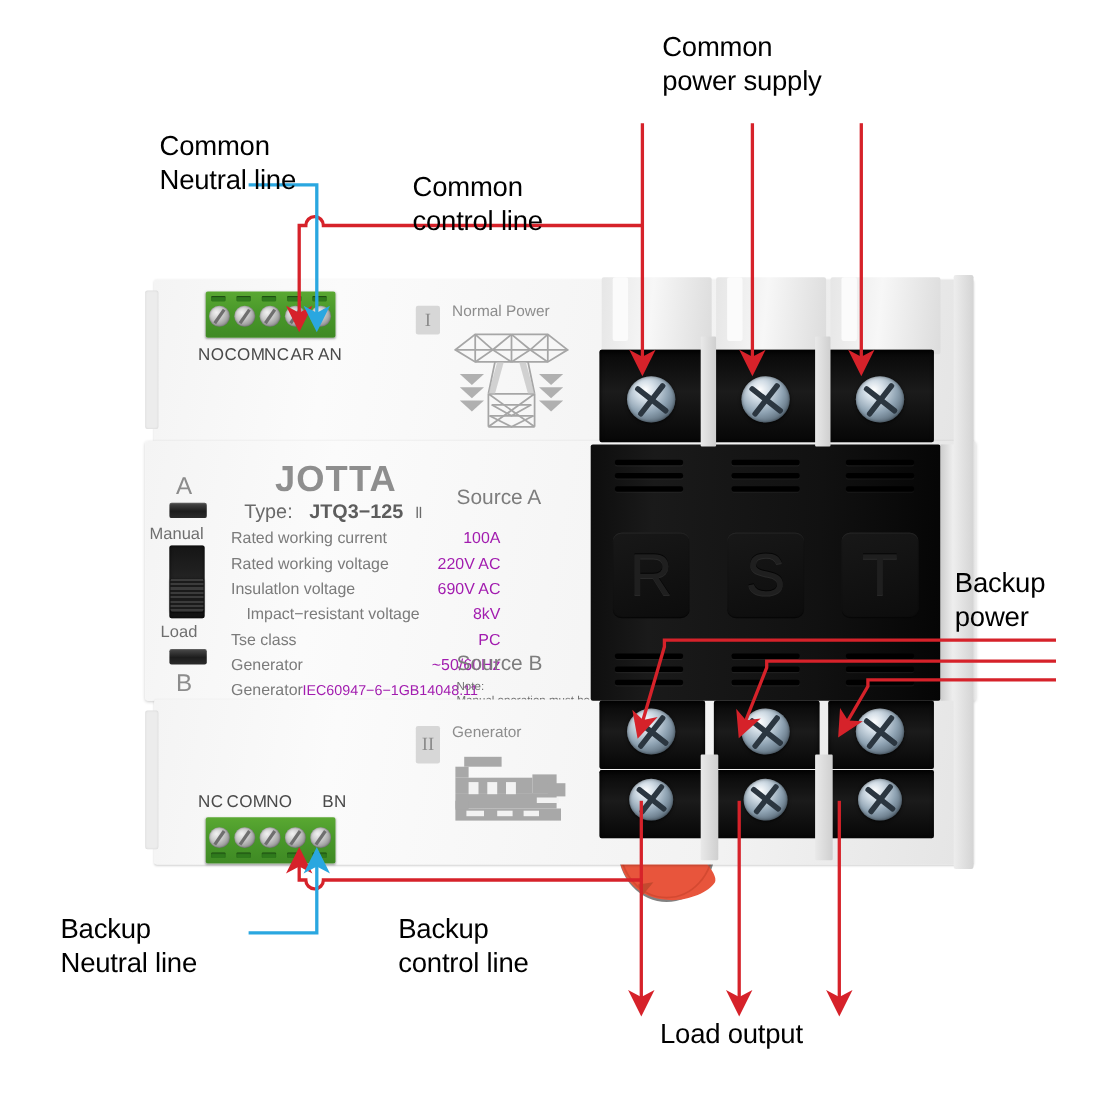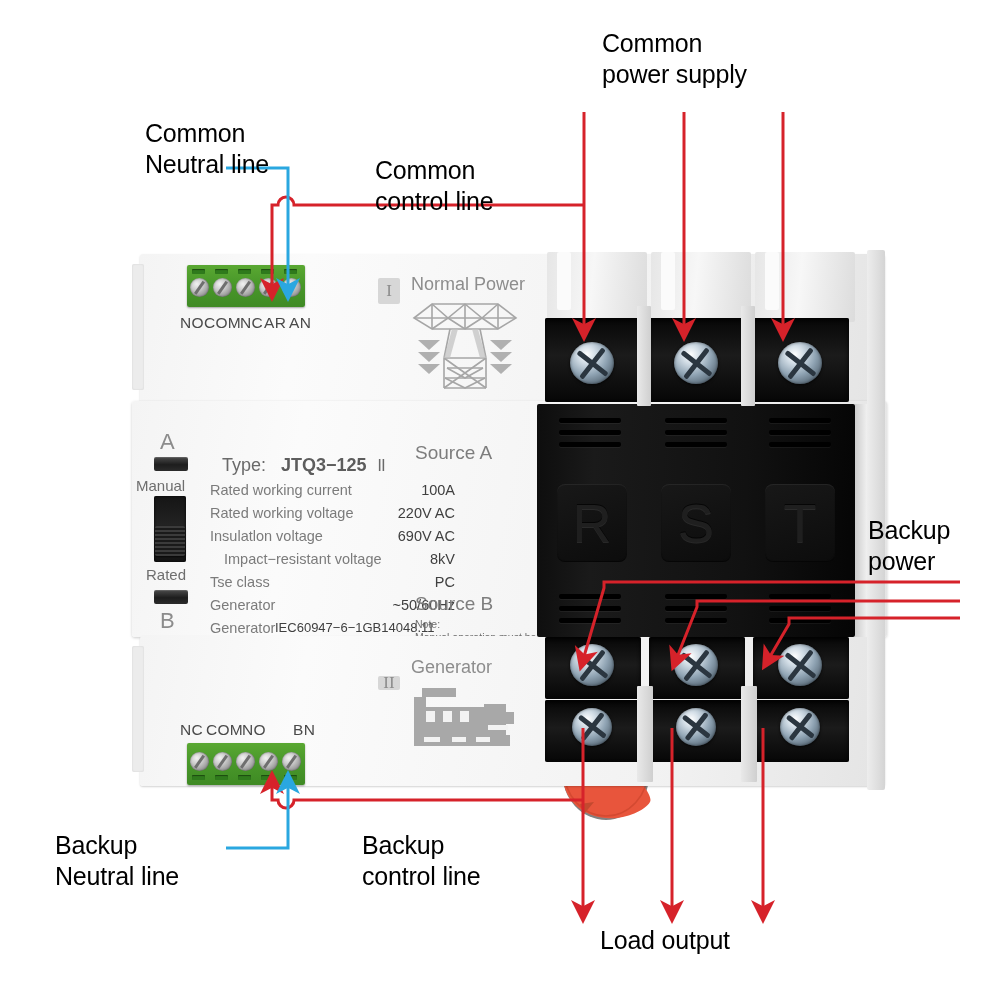--- a/index.html
+++ b/index.html
@@ -88,40 +88,40 @@
     font-family:"Liberation Sans", sans-serif; white-space:nowrap;
   }
 
   
   .badge-box {
     position:absolute; background:#d7d7d7; color:#8c8c8c;
     font-size:17px; display:flex; align-items:center; justify-content:center;
     font-family:"Liberation Serif", serif; border-radius:2px;
   }
   .silk {
-    position:absolute; color:#8d8d8d; font-size:18px; white-space:nowrap;
+    position:absolute; color:#8d8d8d; font-size:14px; white-space:nowrap;
     font-family:"Liberation Sans", sans-serif;
   }
 
   
   .brand {
     position:absolute; color:#8e8e8e; font-size:33px; font-weight:bold;
     letter-spacing:1px; font-family:"Liberation Sans", sans-serif;
   }
   .spec-type {
     position:absolute; color:#6a6a6a; font-size:18px; white-space:nowrap;
     font-family:"Liberation Sans", sans-serif;
   }
   .spec-type b { font-weight:bold; color:#5d5d5d; }
   .spec-row {
     position:absolute; color:#7b7b7b; font-size:14.5px; white-space:nowrap;
     font-family:"Liberation Sans", sans-serif;
   }
   .spec-val {
-    position:absolute; color:#404040; font-size:14.5px; white-space:nowrap;
+    position:absolute; color:#a21caf; font-size:14.5px; white-space:nowrap;
     font-family:"Liberation Sans", sans-serif; text-align:right;
   }
   .src-label {
     position:absolute; color:#7d7d7d; font-size:19px; white-space:nowrap;
     font-family:"Liberation Sans", sans-serif;
   }
   .note {
     position:absolute; color:#6f6f6f; font-size:10.5px; line-height:1.25;
     white-space:pre-line; font-family:"Liberation Sans", sans-serif;
   }
@@ -250,25 +250,26 @@
           <path d="M80 68 L102 68 L91 78 Z"></path>
       </g>
       <g fill="#c4c4c4" opacity="0.75">
         <path d="M42 33 L48 33 L40 62 L34 62 Z"></path>
         <path d="M62 33 L68 33 L76 62 L70 62 Z"></path>
       </g>
     </svg>
 
     <div class="white-body" id="mid-module"></div>
 
+    <div class="brand" style="left:118px; top:170px;">JOTTA</div>
 
     <div class="spec-type" style="left:90px; top:209px;">
       <span>Type:</span>
       <b style="margin-left:10px;">JTQ3−125</b>
-      <span style="margin-left:6px;font-size:17px;">ll</span>
+      <span style="margin-left:6px;font-size:14px;">ll</span>
     </div>
 
     <div class="spec-row" style="left:78px;  top:236px;">Rated working current</div>
     <div class="spec-val" style="left:218px; top:236px; width:105px;">100A</div>
     <div class="spec-row" style="left:78px;  top:259px;">Rated working voltage</div>
     <div class="spec-val" style="left:208px; top:259px; width:115px;">220V AC</div>
     <div class="spec-row" style="left:78px;  top:282px;">Insulatlon voltage</div>
     <div class="spec-val" style="left:208px; top:282px; width:115px;">690V AC</div>
     <div class="spec-row" style="left:92px;  top:305px;">Impact−resistant voltage</div>
     <div class="spec-val" style="left:218px; top:305px; width:105px;">8kV</div>
@@ -284,42 +285,42 @@
     <div class="note" style="left:283px; top:372px;">Note:
 Manual operation must be in
 “Ma-nual” position</div>
 
     <div class="ab-letter" style="left:28px;  top:183px;">A</div>
     <div class="led" style="left:22px;  top:211px;"></div>
     <div class="ma-letter" style="left:4px;   top:231px;">Manual</div>
     <div class="sw-track" style="left:22px;  top:250px;">
       <div class="sw-knob" style="left:1px; top:30px;"></div>
     </div>
-    <div class="ma-letter" style="left:14px;  top:320px;">Rated</div>
+    <div class="ma-letter" style="left:14px;  top:320px;">Load</div>
     <div class="led" style="left:22px;  top:344px;"></div>
     <div class="ab-letter" style="left:28px;  top:362px;">B</div>
 
     <svg id="handle" viewBox="0 0 120 130">
       <ellipse cx="52" cy="66" rx="44" ry="48" fill="#1a1a1a" opacity="0.55"></ellipse>
       <path d="M52 16 C74 14 92 20 96 26 C100 33 78 50 66 58
                C78 66 100 88 96 96 C90 106 68 114 52 112
                C26 110 8 92 8 64 C8 36 28 18 52 16 Z" fill="#e8553c"></path>
       <path d="M96 26 C100 33 78 50 66 58 C64 50 62 34 66 24 C76 21 90 21 96 26 Z" fill="#ef6a50"></path>
       <ellipse cx="52" cy="64" rx="42" ry="46" fill="none" stroke="#c33f28" stroke-width="1.6" opacity="0.55"></ellipse>
       <circle cx="56" cy="64" r="15" fill="#c7482f"></circle>
       <circle cx="56" cy="64" r="12" fill="#e0e3e6"></circle>
       <circle cx="56" cy="64" r="11" fill="none" stroke="#9aa5ad" stroke-width="1.4"></circle>
       <path d="M49 58 L63 70 M63 58 L49 70" stroke="#8c98a2" stroke-width="2.6"></path>
       <path d="M26 98 L40 96 L30 108 Z" fill="#c3492f"></path>
     </svg>
 
     <div class="white-body" id="bot-module"></div>
     <div class="rail-tab" style="left:0px; top:400px; width:12px; height:126px;"></div>
 
-    <div class="badge-box" style="left:246px; top:430px; width:22px; height:14px;">II</div>
+    <div class="badge-box" style="left:246px; top:414px; width:22px; height:34px;">II</div>
     <div class="silk" style="left:279px; top:411px;">Generator</div>
 
     <svg class="abs" style="left:272px; top:438px;" width="120" height="70" viewBox="0 0 120 70" fill="#a8a8a8">
       <rect x="18" y="4" width="34" height="9"></rect>
       <rect x="10" y="13" width="12" height="10"></rect>
       <rect x="10" y="23" width="70" height="14"></rect>
       <rect x="10" y="37" width="92" height="14"></rect>
       <rect x="80" y="20" width="22" height="17"></rect>
       <rect x="94" y="28" width="16" height="12"></rect>
       <rect x="10" y="51" width="96" height="11"></rect>

